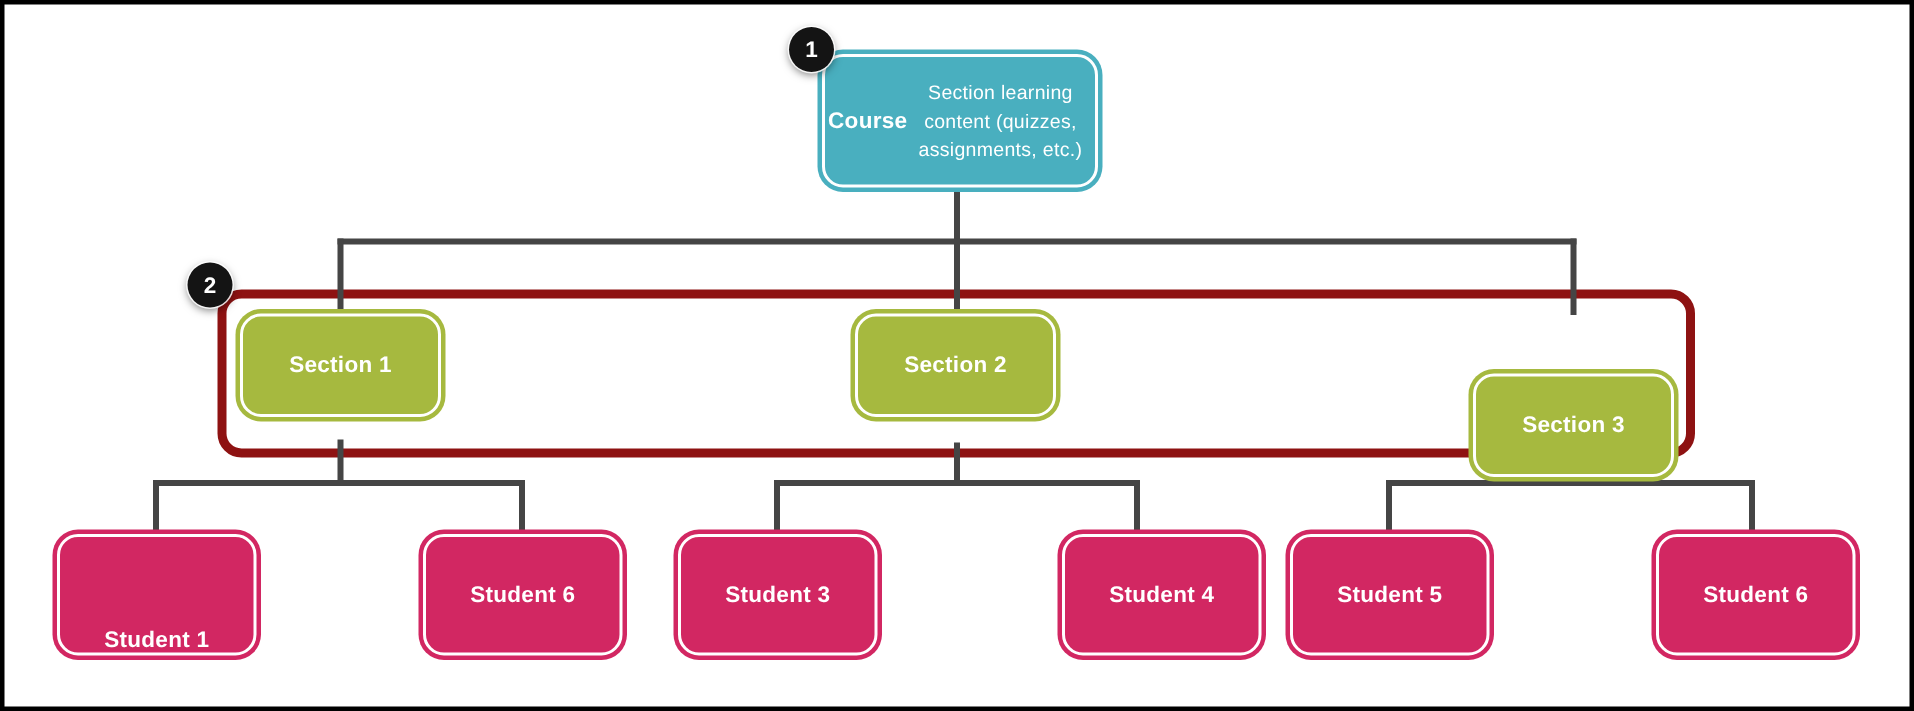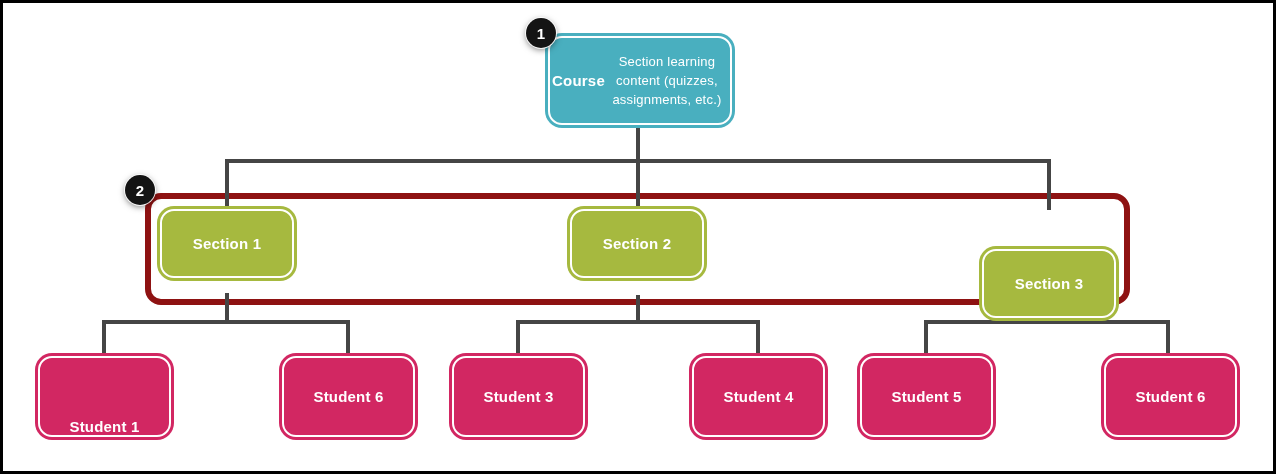--- a/index.html
+++ b/index.html
@@ -137,21 +137,21 @@
 
   <div class="node student" style="left:38px;align-items:flex-end;">
     <span>Student 1</span>
   </div>
   <div class="node student" style="left:282px;">
     <span>Student 6</span>
   </div>
   <div class="node student" style="left:452px;text-align:right;">
     <span>Student 3</span>
   </div>
-  <div class="node student" style="left:692px;justify-content:center;">
+  <div class="node student" style="left:708px;justify-content:center;">
     <span>Student 4</span>
   </div>
   <div class="node student" style="left:860px;">
     <span>Student 5</span>
   </div>
   <div class="node student" style="left:1104px;">
     <span>Student 6</span>
   </div>
 
   <div class="badge" style="left:526px; top:18px;">

